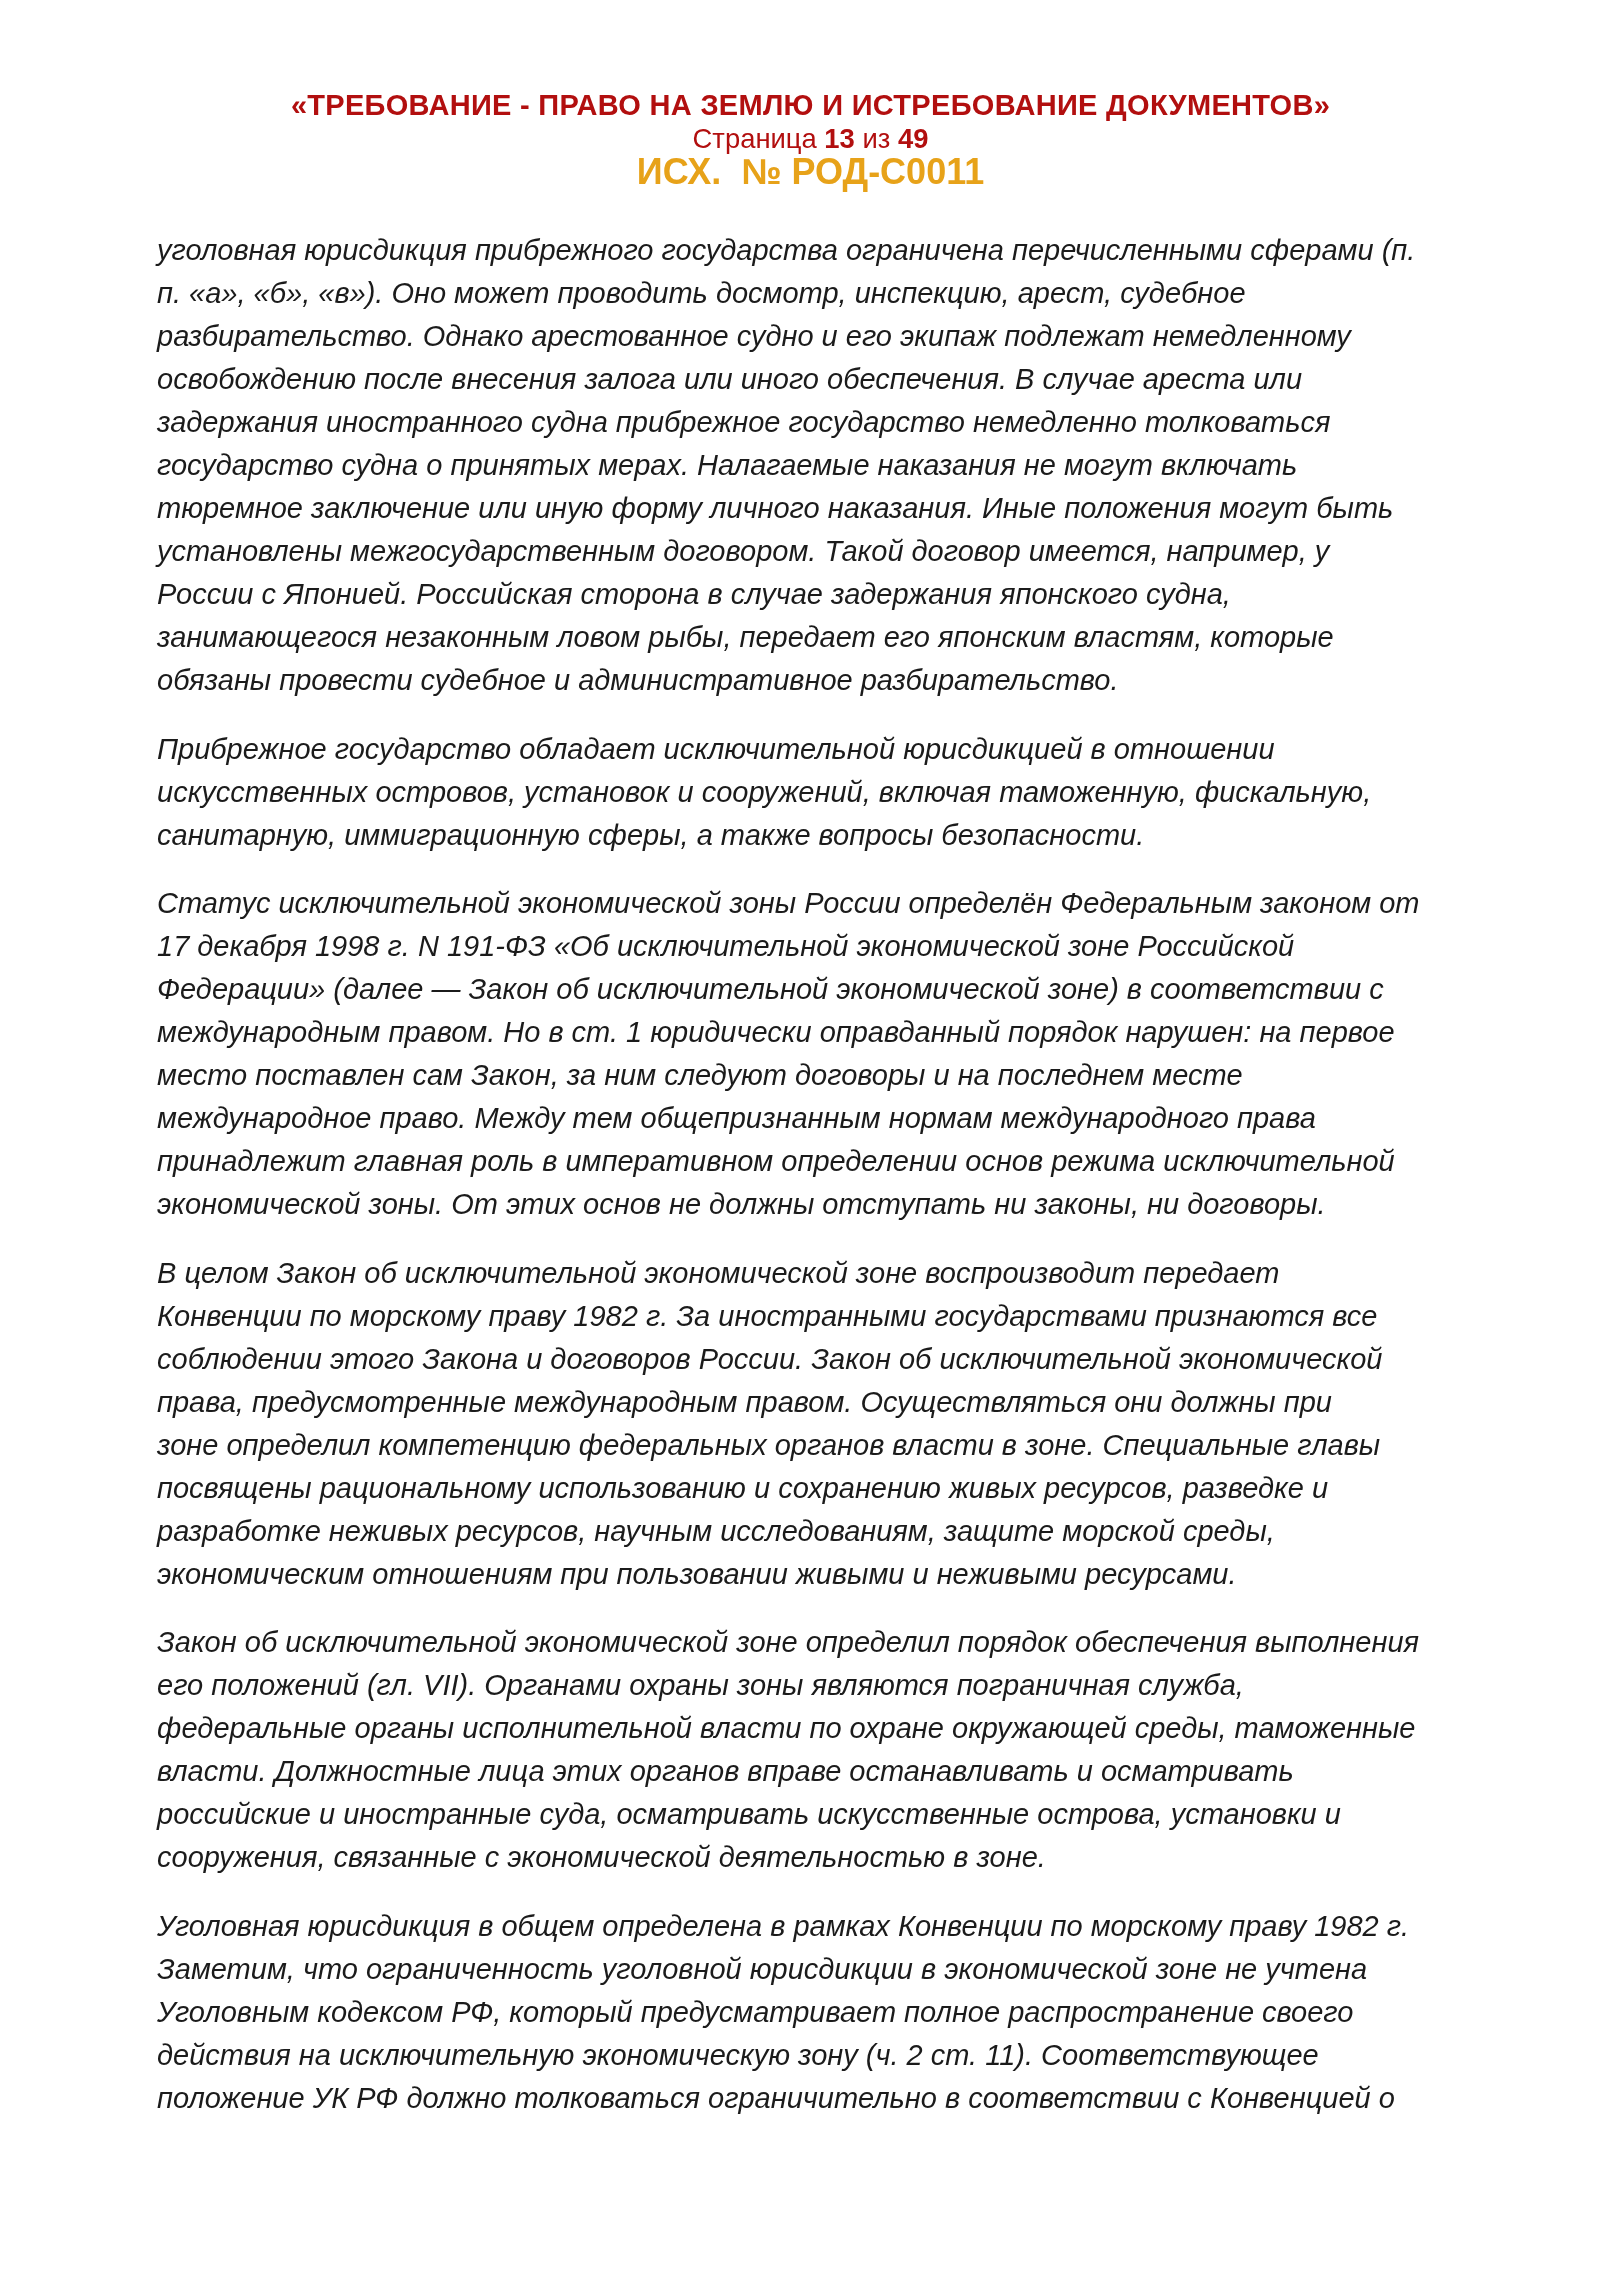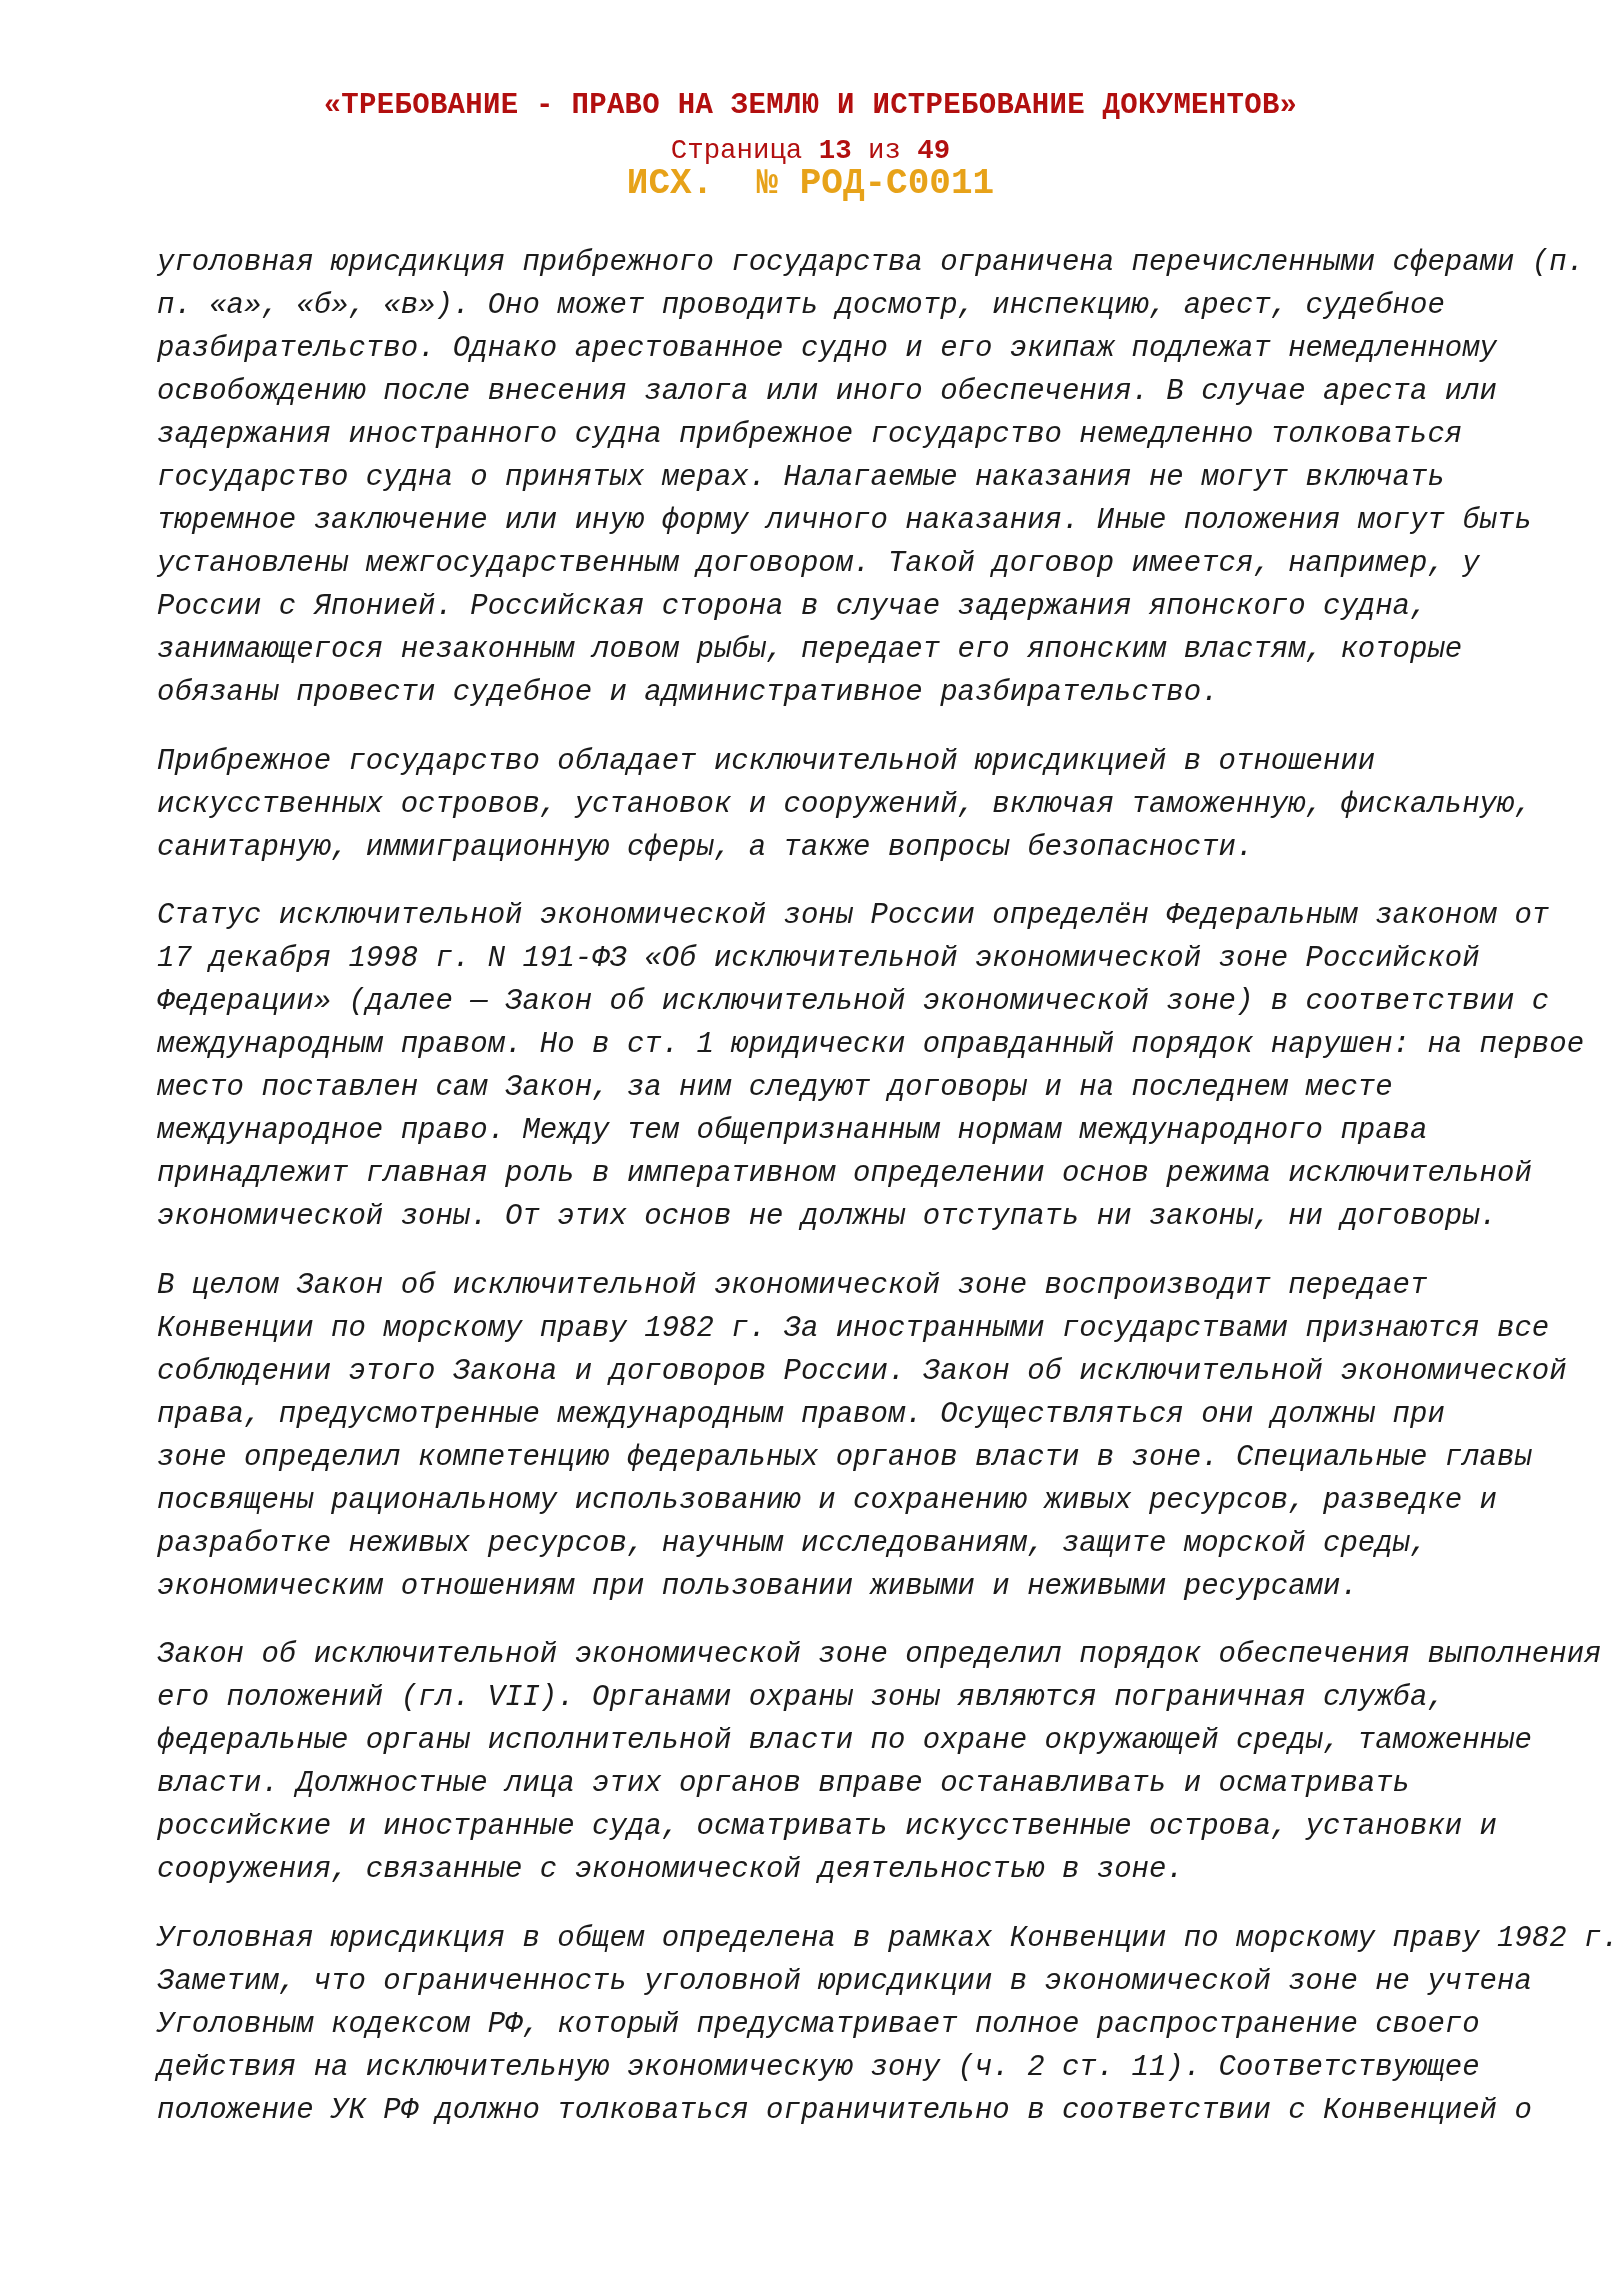--- a/index.html
+++ b/index.html
@@ -12,39 +12,39 @@
   html, body {
     margin: 0;
     padding: 0;
     background: var(--page-bg);
   }
   .page {
     position: relative;
     width: 1621px;
     height: 2221px;
     background: var(--page-bg);
-    font-family: Liberation Mono, monospace;
+    font-family: Liberation Sans, sans-serif;
     overflow: hidden;
   }
   .header {
     padding-top: 88px;
     text-align: center;
   }
   .title {
     color: var(--header-red);
     font-weight: bold;
     font-size: 29px;
     line-height: 35px;
     letter-spacing: 0.3px;
   }
   .pageline {
     color: var(--header-red);
     font-size: 27.4px;
     line-height: 31px;
-    margin-top: 12px;
+    margin-top: 0;
   }
   .pageline .num {
     font-weight: bold;
   }
   .refline {
     color: var(--ref-gold);
     font-weight: bold;
     font-size: 36px;
     line-height: 32px;
     margin-top: 2px;

